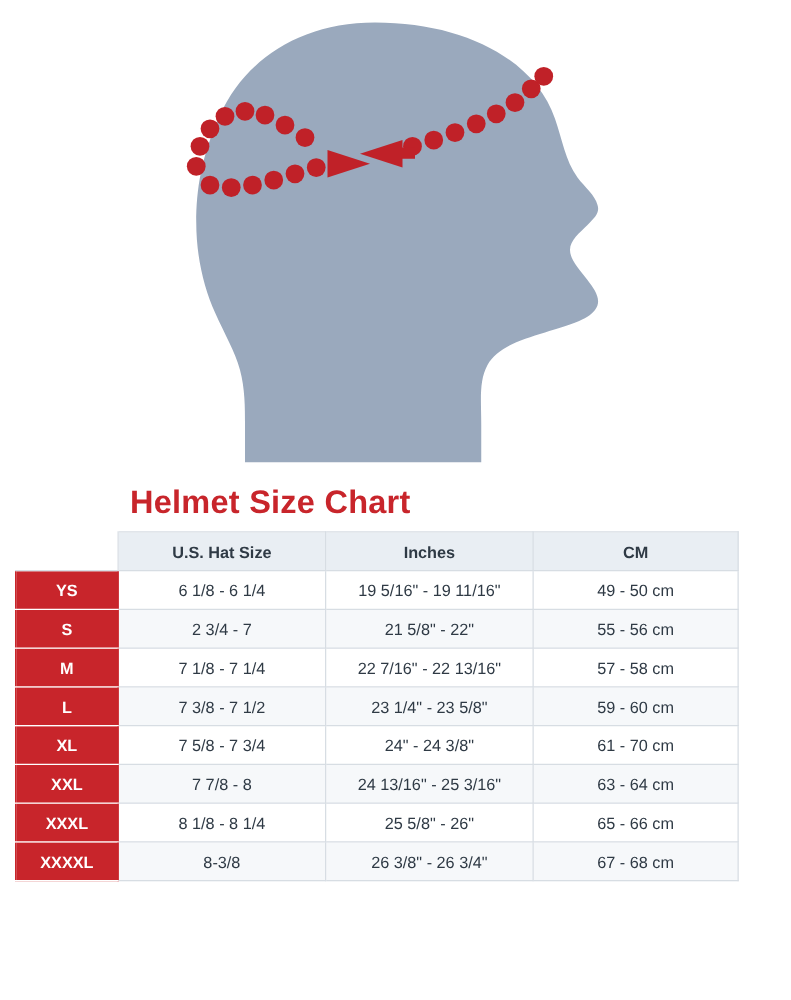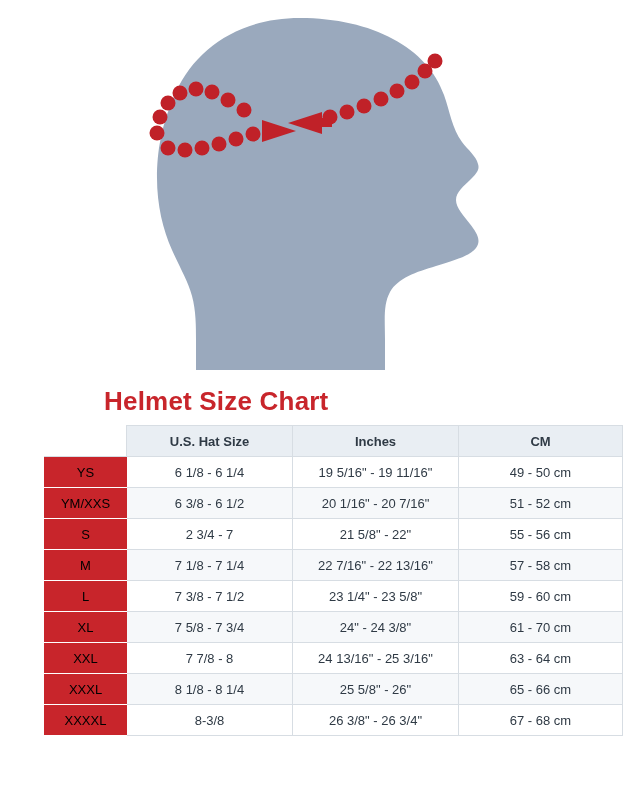--- a/index.html
+++ b/index.html
@@ -40,21 +40,21 @@
     font-size: 26px;
     font-weight: bold;
     color: #C8252B;
     letter-spacing: 0.2px;
   }
 
   
   .size-table {
     position: absolute;
     top: 425px;
-    left: 44px;
+    left: 12px;
     width: 578px;
     border-collapse: collapse;
     table-layout: fixed;
     padding-left: 24px;
   }
   .size-table td, .size-table th {
     border: 1px solid #d7dde3;
     text-align: center;
     font-size: 13px;
     height: 30px;
@@ -73,22 +73,22 @@
     color: #243039;
     height: 31px;
   }
   thead th.corner {
     background: #ffffff;
     border-left: 1px solid #ffffff;
     border-top: 1px solid #ffffff;
   }
   td.size-cell {
     background: #C8252B;
-    color: #000000;
-    font-weight: normal;
+    color: #ffffff;
+    font-weight: bold;
     font-size: 13px;
     border-color: #C8252B;
     border-bottom: 1px solid #ffffff;
   }
   tbody tr:nth-child(odd) td.data {
     background: #ffffff;
   }
   tbody tr:nth-child(even) td.data {
     background: #f6f8fa;
   }
@@ -172,26 +172,20 @@
       </tr>
     </thead>
     <tbody>
       <tr>
         <td class="size-cell">YS</td>
         <td class="data">6 1/8 - 6 1/4</td>
         <td class="data">19 5/16" - 19 11/16"</td>
         <td class="data">49 - 50 cm</td>
       </tr>
       <tr>
-        <td class="size-cell">YM/XXS</td>
-        <td class="data">6 3/8 - 6 1/2</td>
-        <td class="data">20 1/16" - 20 7/16"</td>
-        <td class="data">51 - 52 cm</td>
-      </tr>
-      <tr>
         <td class="size-cell">S</td>
         <td class="data">2 3/4 - 7</td>
         <td class="data">21 5/8" - 22"</td>
         <td class="data">55 - 56 cm</td>
       </tr>
       <tr>
         <td class="size-cell">M</td>
         <td class="data">7 1/8 - 7 1/4</td>
         <td class="data">22 7/16" - 22 13/16"</td>
         <td class="data">57 - 58 cm</td>

